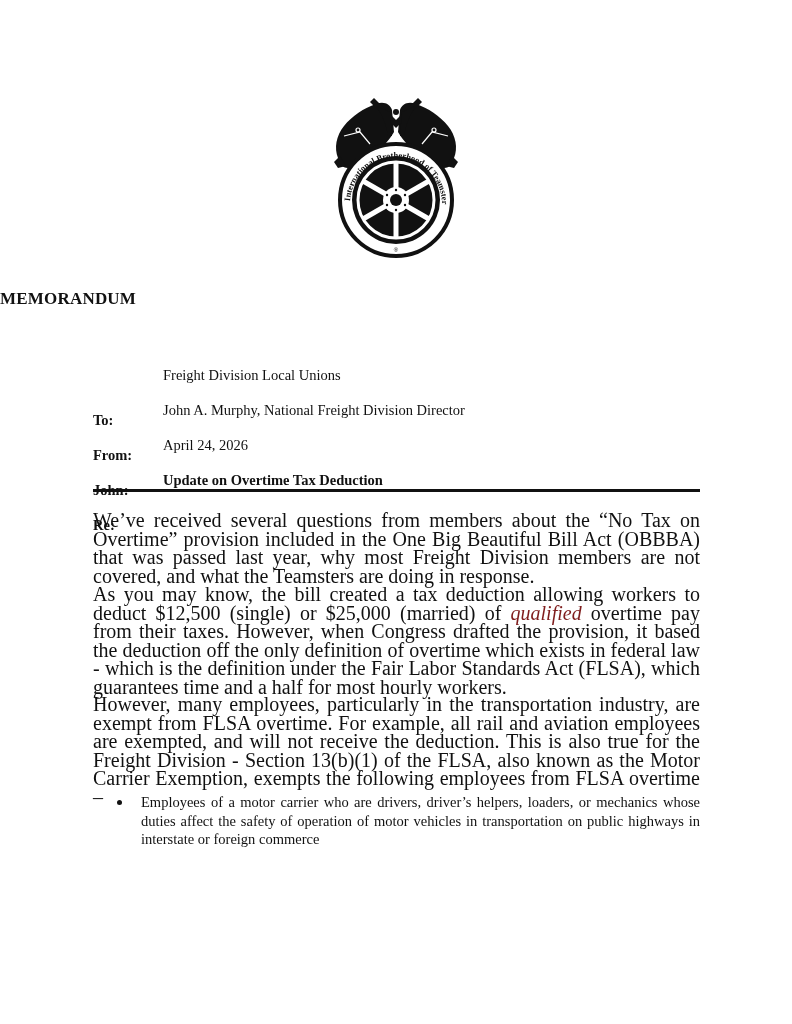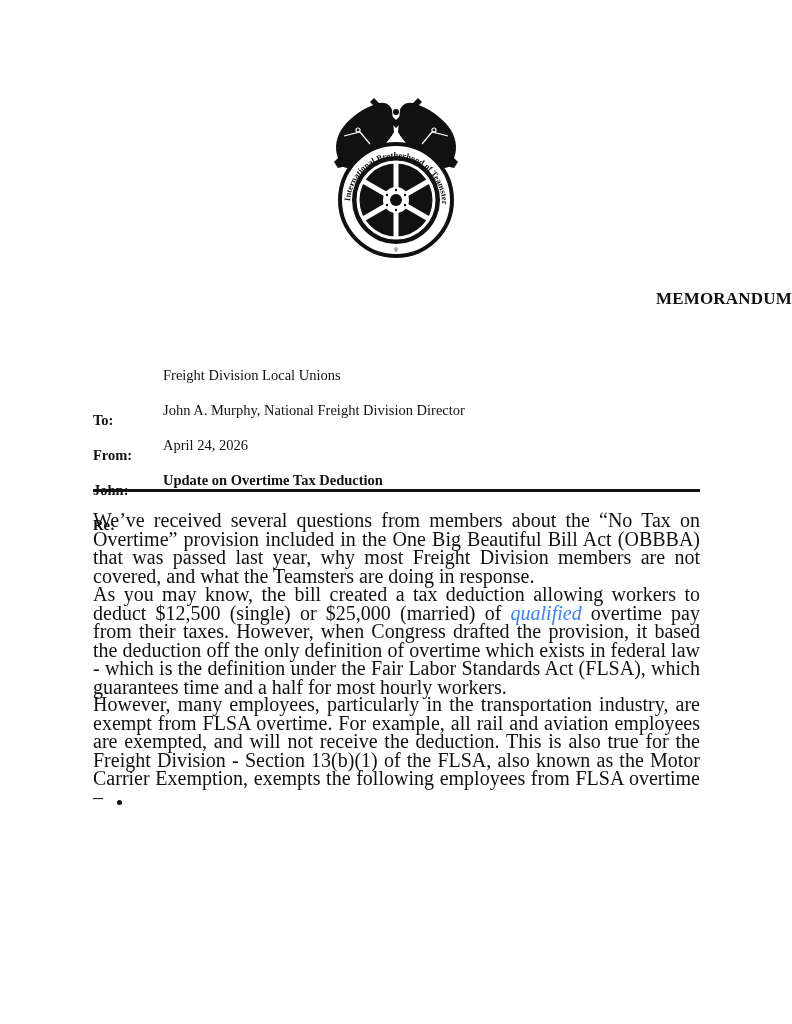--- a/index.html
+++ b/index.html
@@ -25,21 +25,21 @@
       left: 330px;
       top: 92px;
       width: 132px;
       height: 168px;
     }
     .memo-title {
       position: absolute;
       left: 0;
       width: 792px;
       top: 289px;
-      text-align: right;
+      text-align: left;
       font-size: 17px;
       font-weight: bold;
       letter-spacing: 0.2px;
     }
     .header-row {
       position: absolute;
       left: 93px;
       font-size: 14.5px;
       line-height: 18px;
     }
@@ -68,21 +68,21 @@
     .para {
       position: absolute;
       left: 93px;
       width: 607px;
       font-size: 20px;
       line-height: 18.5px;
       text-align: justify;
     }
     .para .qual {
       font-style: italic;
-      color: #3b82f6;
+      color: #7f1d1d;
     }
     .bullet-list {
       position: absolute;
       left: 93px;
       top: 793px;
       width: 607px;
       list-style: none;
     }
     .bullet-item {
       position: relative;
@@ -182,16 +182,17 @@
 
   <p class="para" style="top:511px;">We’ve received several questions from members about the “No Tax on Overtime” provision included in the One Big Beautiful Bill Act (OBBBA) that was passed last year, why most Freight Division members are not covered, and what the Teamsters are doing in response.</p>
 
   <p class="para" style="top:585px;"><span>As you may know, the bill created a tax deduction allowing workers to deduct $12,500 (single) or $25,000 (married) of </span><span class="qual">qualified</span><span> overtime pay from their taxes. However, when Congress drafted the provision, it based the deduction off the only definition of overtime which exists in federal law - which is the definition under the Fair Labor Standards Act (FLSA), which guarantees time and a half for most hourly workers.</span></p>
 
   <p class="para" style="top:695px;">However, many employees, particularly in the transportation industry, are exempt from FLSA overtime. For example, all rail and aviation employees are exempted, and will not receive the deduction. This is also true for the Freight Division - Section 13(b)(1) of the FLSA, also known as the Motor Carrier Exemption, exempts the following employees from FLSA overtime –</p>
 
   <ul class="bullet-list">
     <li class="bullet-item">
       <span class="bullet-dot"></span>
+      <span>Employees of a motor carrier who are drivers, driver’s helpers, loaders, or mechanics whose duties affect the safety of operation of motor vehicles in transportation on public highways in interstate or foreign commerce</span>
     </li>
   </ul>
 
 </div>
 
 </body></html>

